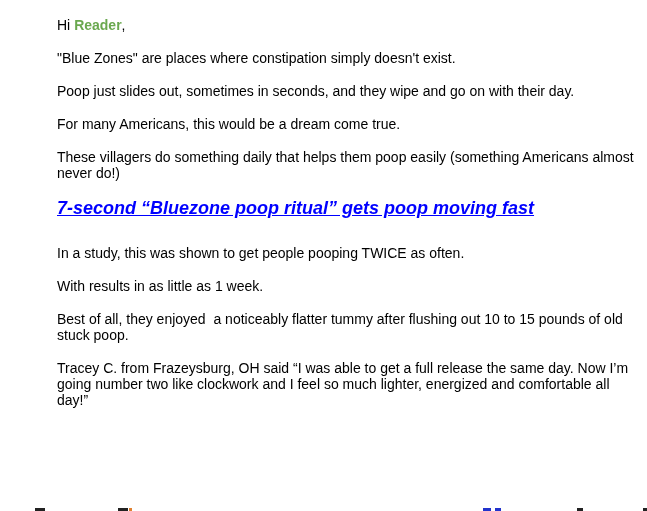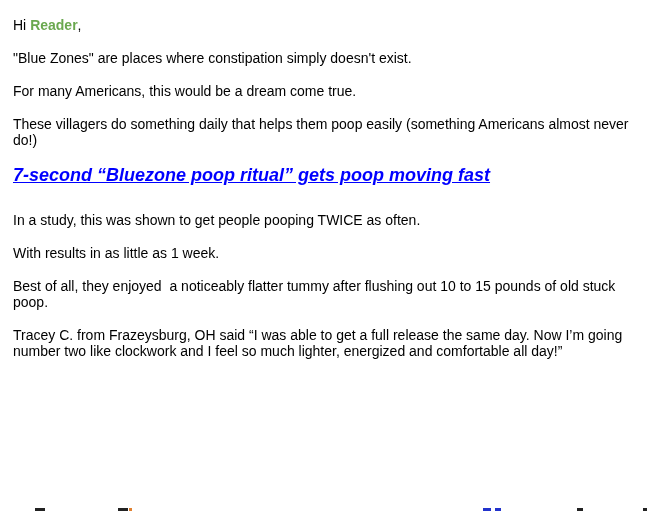--- a/index.html
+++ b/index.html
@@ -10,20 +10,21 @@
   body {
     width: 647px;
     height: 511px;
     overflow: hidden;
     position: relative;
     font-family: "Liberation Sans", sans-serif;
     color: #000000;
   }
   .email-body {
     padding: 17px 12px 0 13px;
+    margin-left: 44px;
   }
   p.para {
     margin: 0 0 17px 0;
     font-size: 14px;
     line-height: 16px;
     white-space: pre-wrap;
   }
   .greeting-name {
     font-weight: bold;
   }
@@ -61,20 +62,21 @@
   .cm6 { left: 643px; width: 4px;  background: #222222; }
 </style>
 </head>
 <body style="color: rgb(0, 0, 0); background: rgb(255, 255, 255);">
 
 <div class="email-body">
 
   <p class="para"><span>Hi </span><span class="greeting-name" style="color: rgb(106, 168, 79);">Reader</span><span>,</span></p>
 
   <p class="para">"Blue Zones" are places where constipation simply doesn't exist.</p>
+  <p class="para">Poop just slides out, sometimes in seconds, and they wipe and go on with their day.</p>
   <p class="para">For many Americans, this would be a dream come true.</p>
   <p class="para">These villagers do something daily that helps them poop easily (something Americans almost never do!)</p>
 
   <div class="headline-wrap">
     <a class="headline-link" href="#" style="color: rgb(0, 0, 255);">7-second “Bluezone poop ritual” gets poop moving fast</a>
   </div>
 
   <p class="para">In a study, this was shown to get people pooping TWICE as often.</p>
   <p class="para">With results in as little as 1 week.</p>
   <p class="para">Best of all, they enjoyed  a noticeably flatter tummy after flushing out 10 to 15 pounds of old stuck poop.</p>

